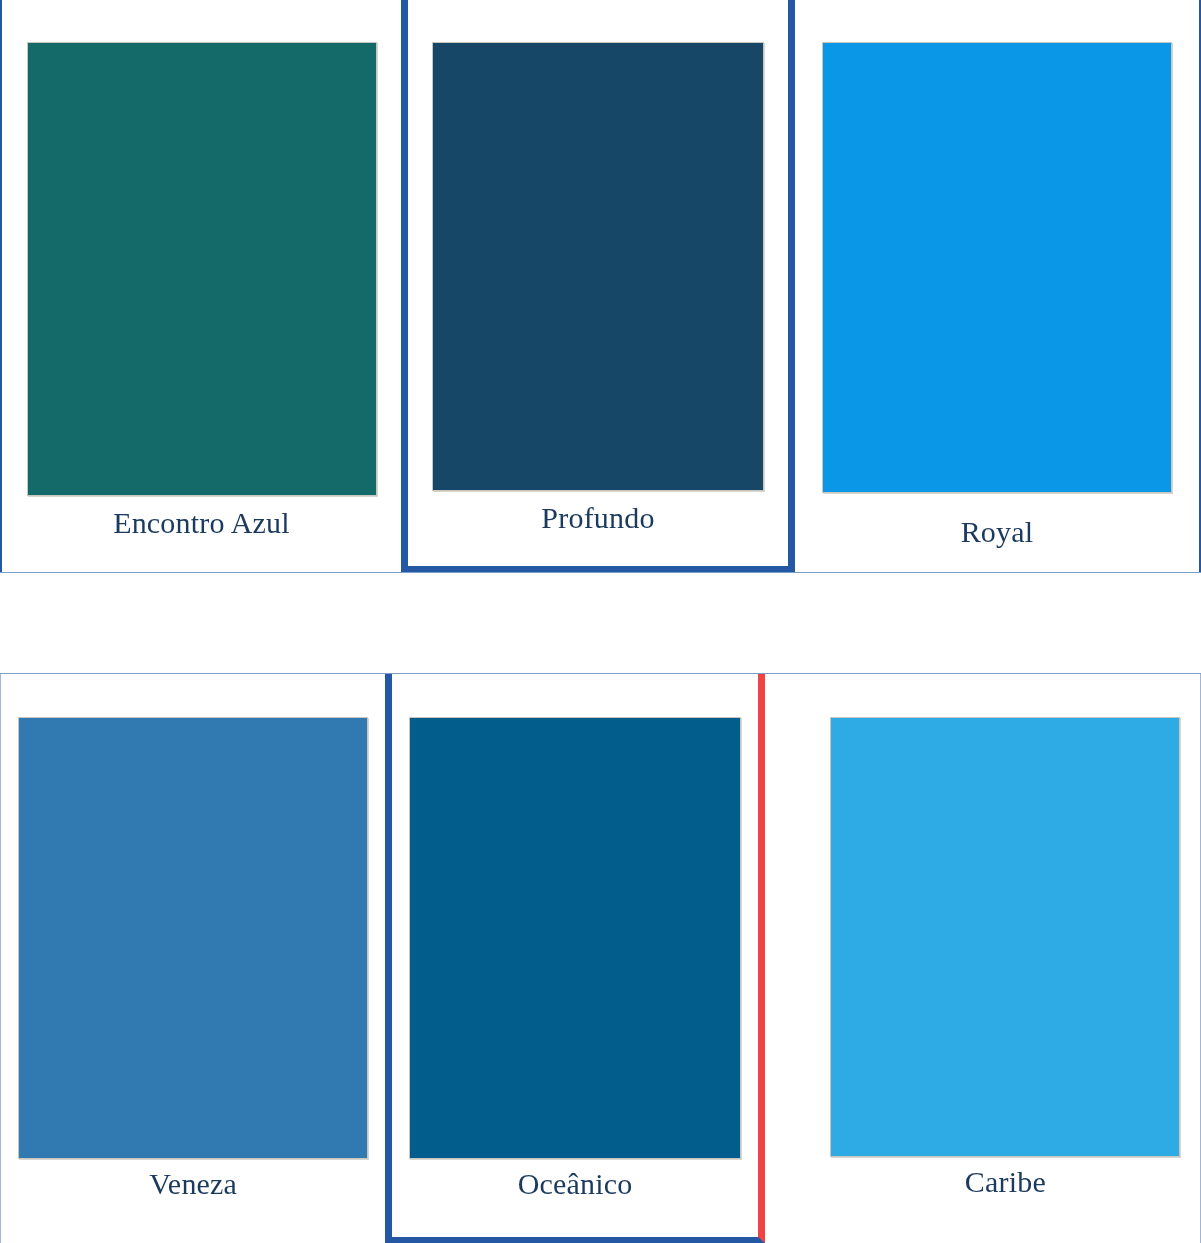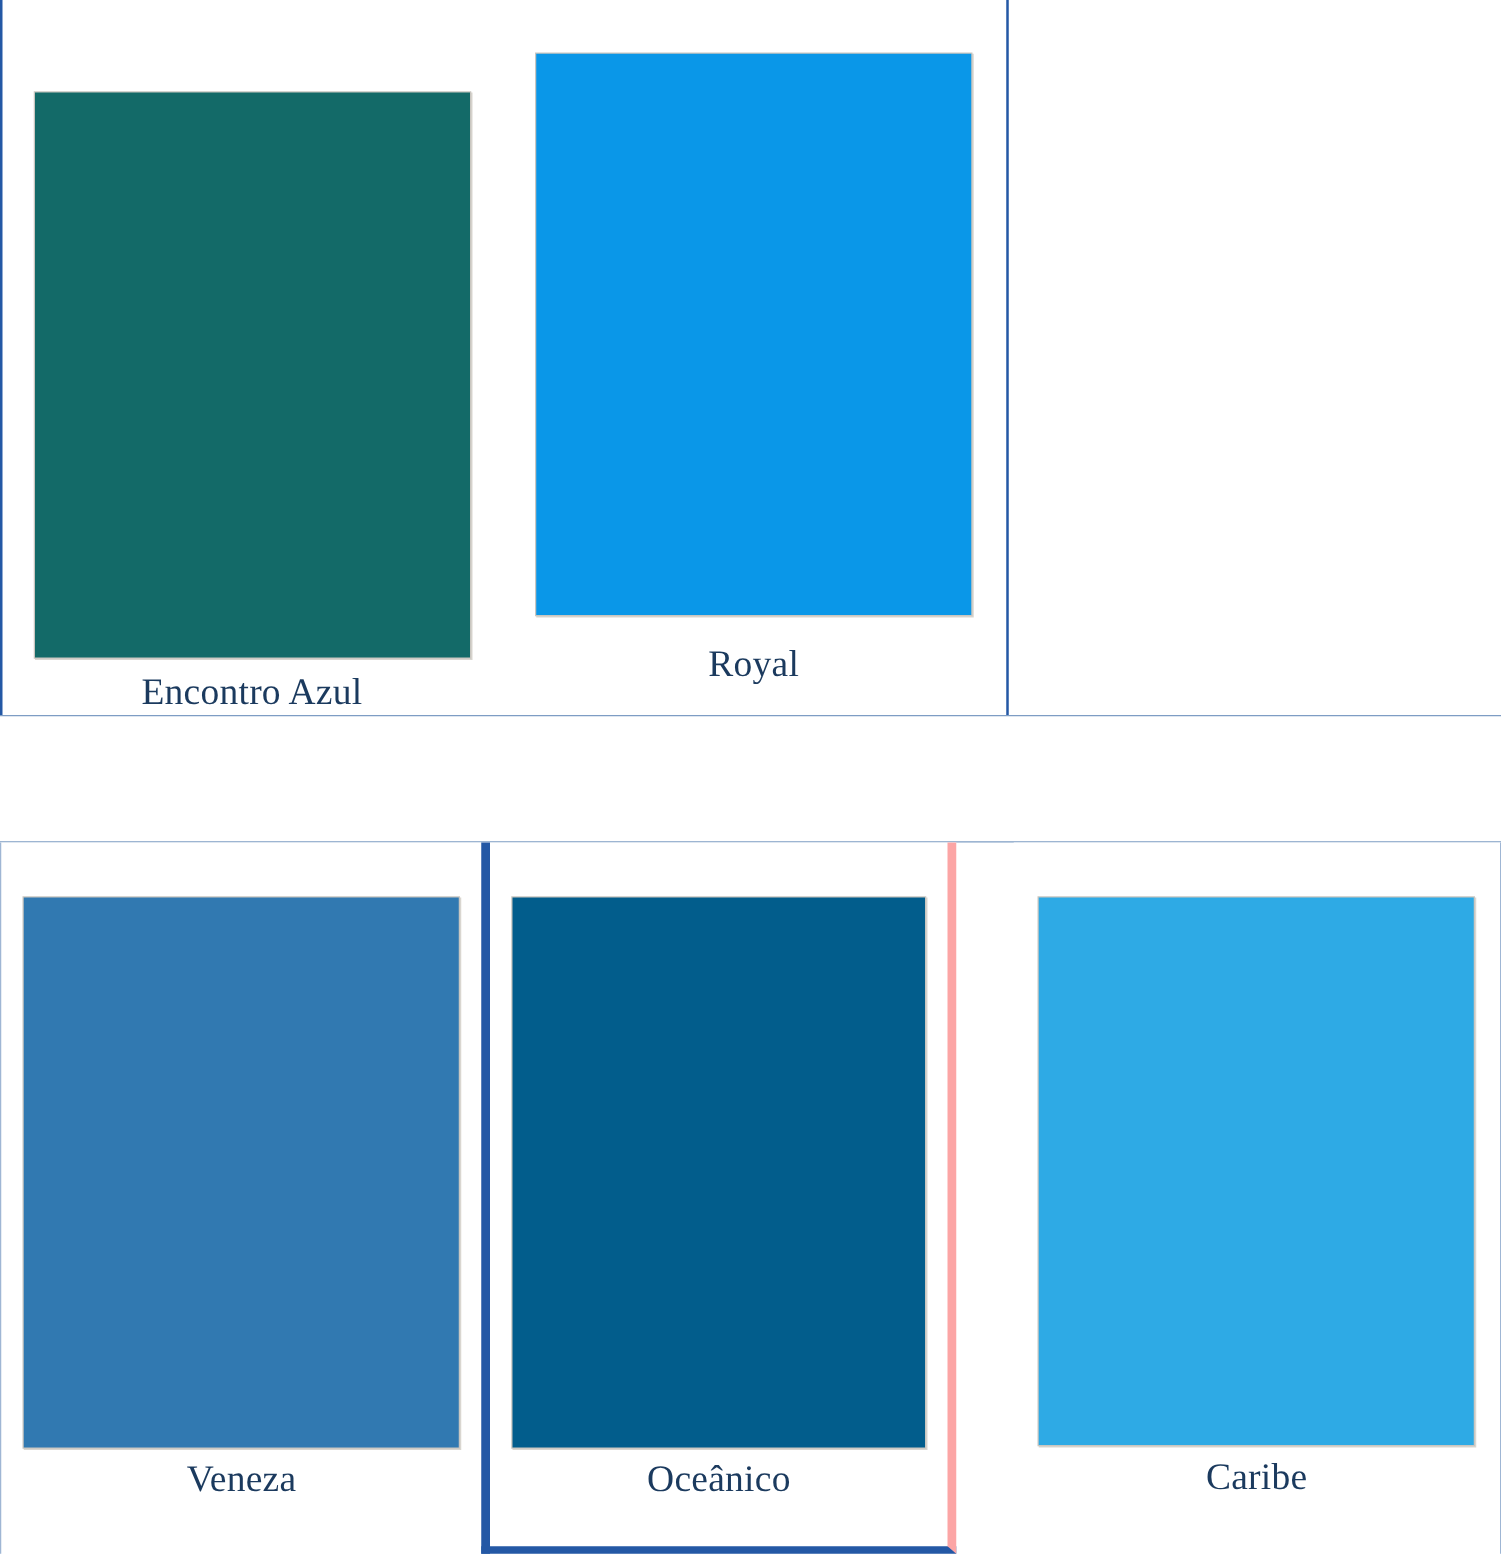--- a/index.html
+++ b/index.html
@@ -49,34 +49,34 @@
     display: flex;
     flex-direction: column;
     align-items: center;
   }
 
   .cell-left   { width: 401px; }
   .cell-middle { width: 394px; }
   .cell-right  { width: 406px; }
 
   
-  .row-top .cell-left   { border-left: 2px solid #2458a5; justify-content: flex-end; }
+  .row-top .cell-left   { border-left: 2px solid #2458a5; }
   .row-top .cell-right  { border-right: 2px solid #2458a5; gap: 12px; }
   .row-bottom .cell-left  { border-left: 1px solid #9fb6d4; }
   .row-bottom .cell-right { border-right: 1px solid #9fb6d4; margin-left: 46px; }
 
   
   .row-top .cell-middle {
     border-left: 7px solid #2458a5;
     border-right: 7px solid #2458a5;
     border-bottom: 6px solid #2458a5;
   }
   .row-bottom .cell-middle {
     border-left: 7px solid #2458a5;
-    border-right: 7px solid #fca5a5;
+    border-right: 7px solid #ef4444;
     border-bottom: 6px solid #2458a5;
   }
 
   
   .chip-wrap {
     width: 100%;
     display: flex;
     justify-content: center;
   }
   .color-chip {
@@ -113,20 +113,26 @@
 
   <div class="swatch-row row-top">
 
     <div class="swatch-cell cell-left">
       <div class="chip-wrap">
         <div class="color-chip" style="background: rgb(19, 106, 104);"></div>
       </div>
       <div class="swatch-label">Encontro Azul</div>
     </div>
 
+    <div class="swatch-cell cell-middle">
+      <div class="chip-wrap">
+        <div class="color-chip" style="background: rgb(22, 71, 103);"></div>
+      </div>
+      <div class="swatch-label">Profundo</div>
+    </div>
 
     <div class="swatch-cell cell-right">
       <div class="chip-wrap">
         <div class="color-chip" style="background: rgb(10, 151, 232);"></div>
       </div>
       <div class="swatch-label">Royal</div>
     </div>
 
   </div>
 

